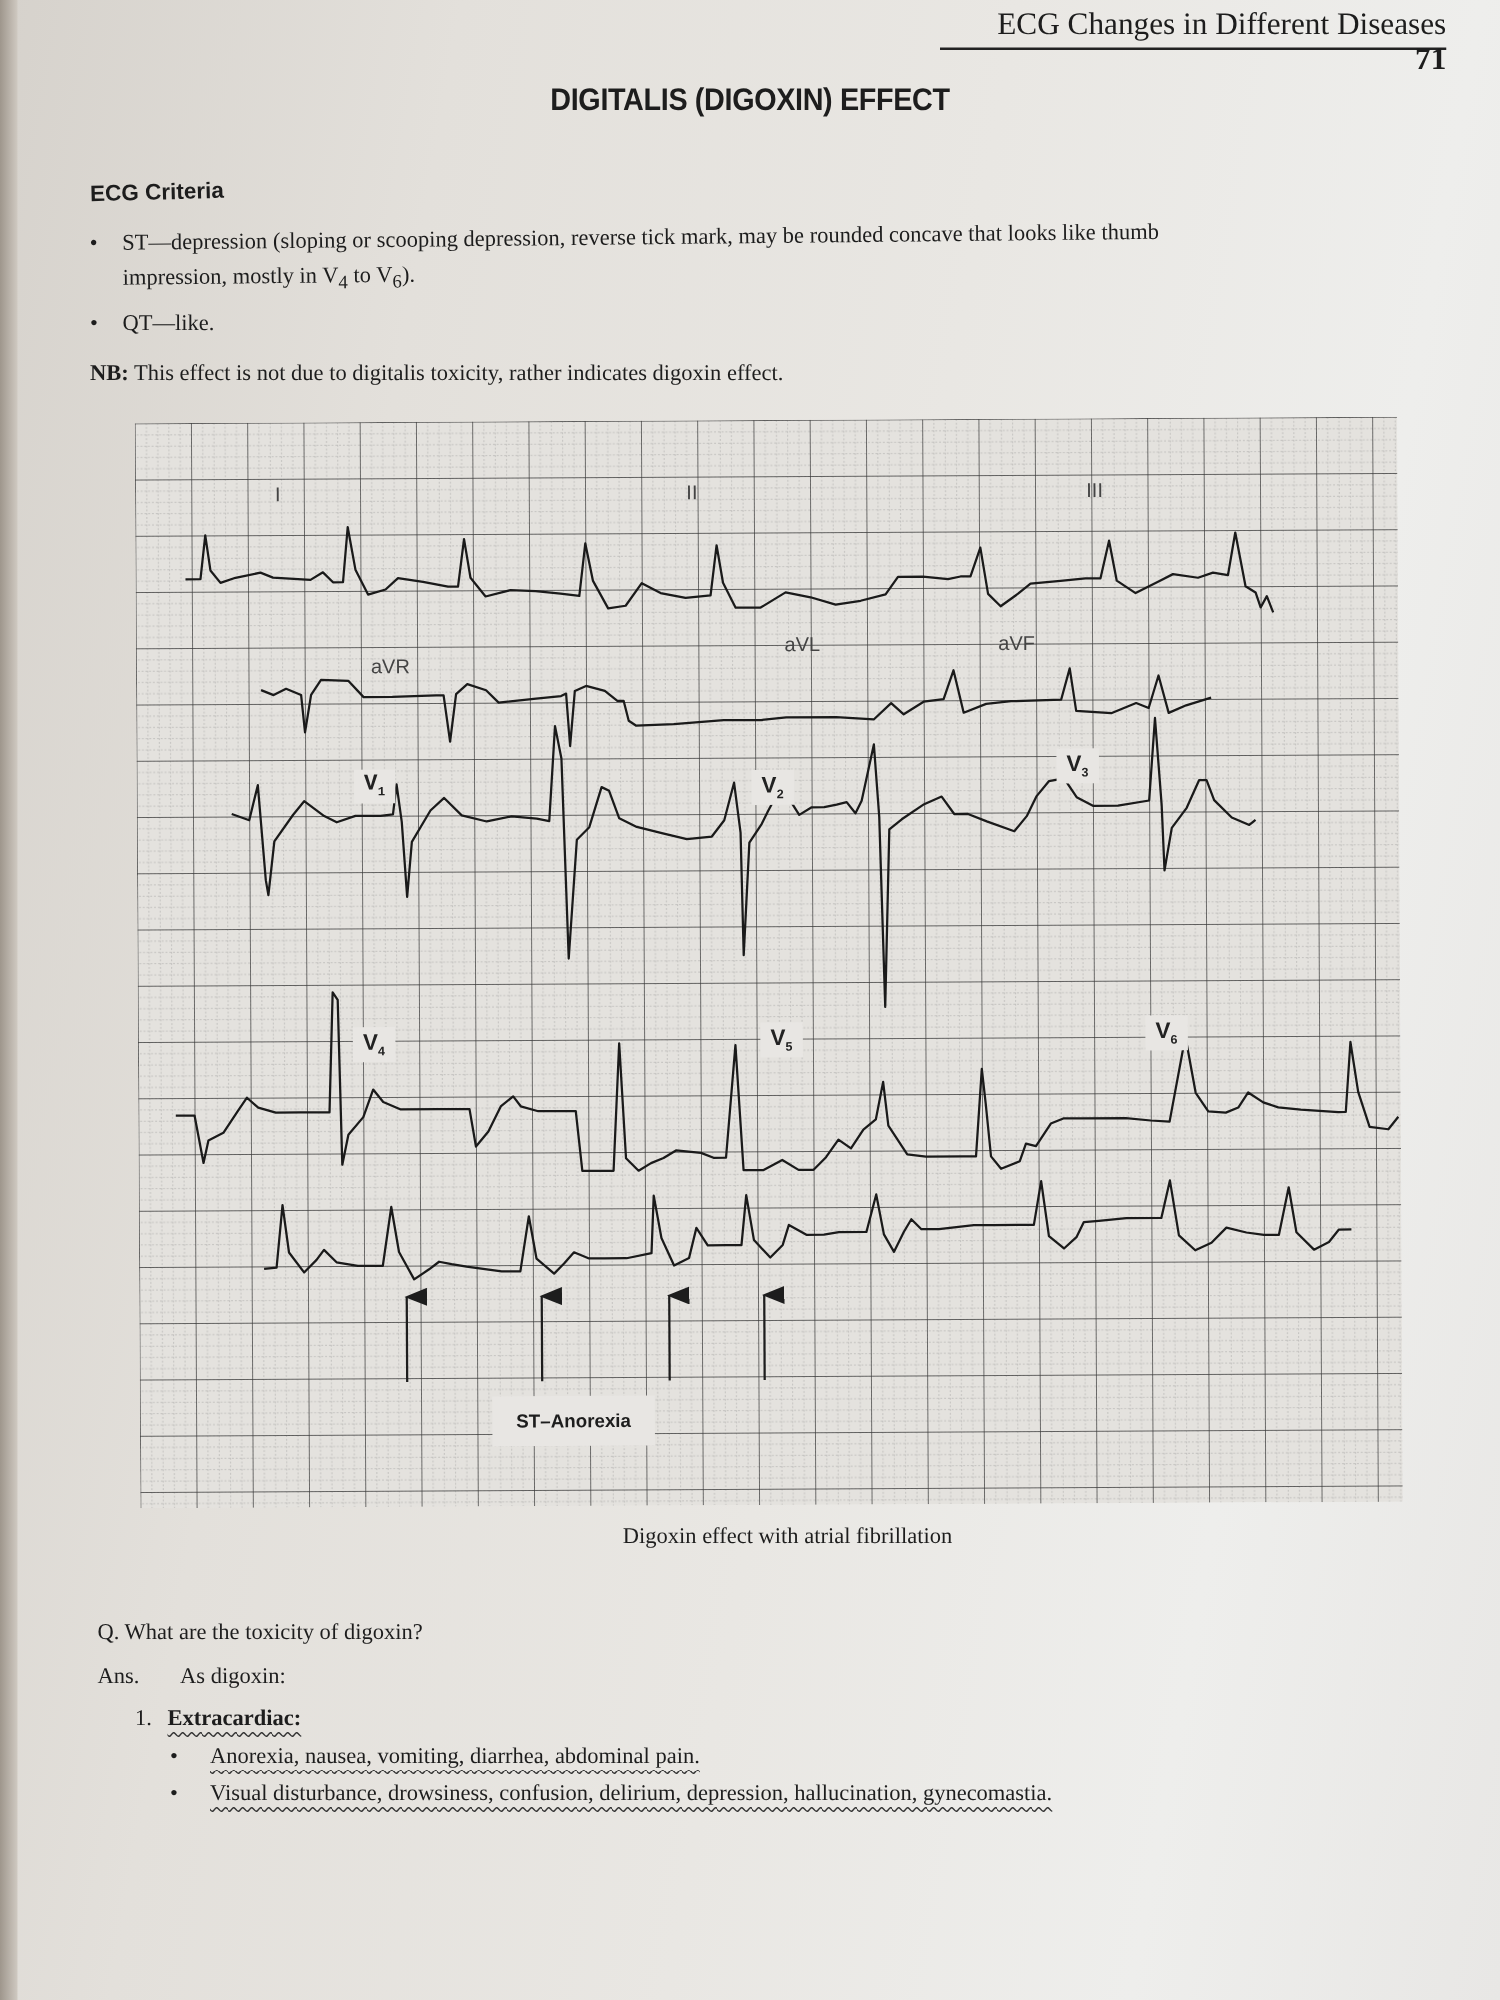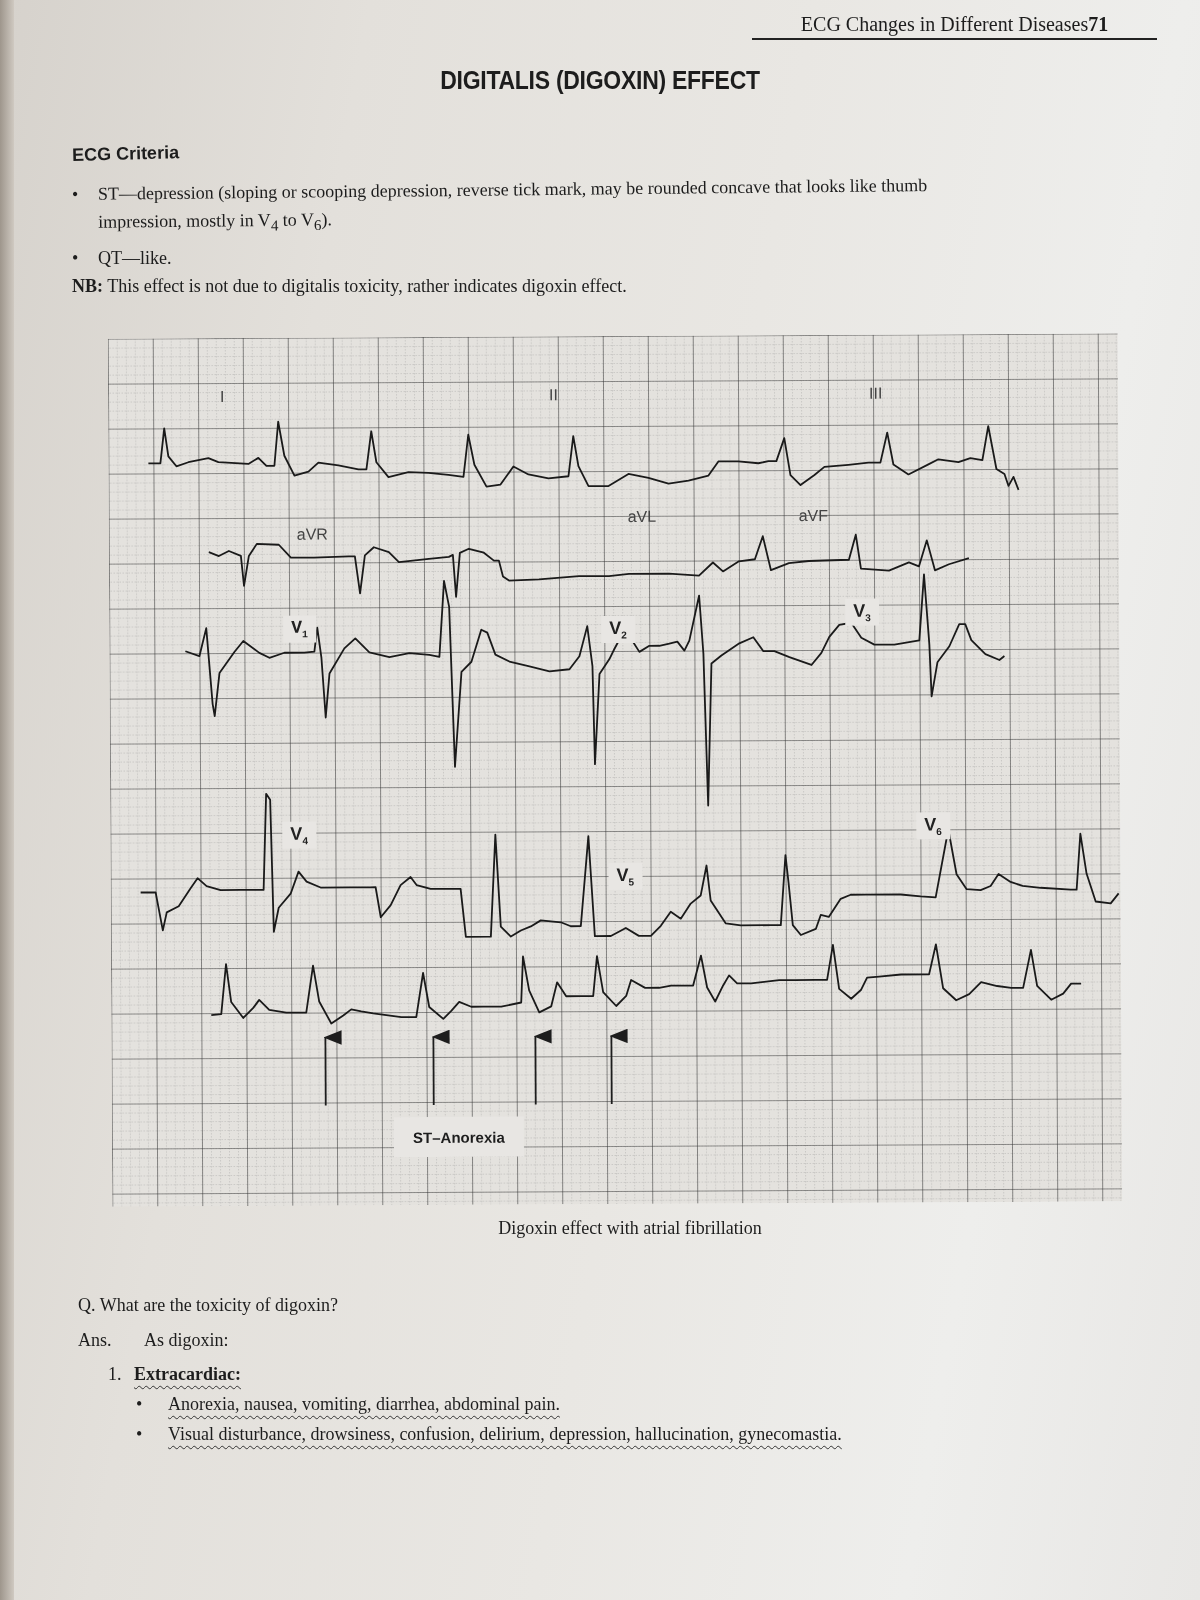--- a/index.html
+++ b/index.html
@@ -1,28 +1,28 @@
 <!DOCTYPE html>
 <html><head>
 <meta charset="utf-8">
 <style>
   html,body{margin:0;padding:0;}
   body{width:1200px;height:1600px;overflow:hidden;position:relative;
     background:linear-gradient(100deg,#d6d2cc 0%,#e3e0db 25%,#e9e7e3 55%,#eeeeec 80%,#e8e7e5 100%);
     font-family:"Liberation Serif",serif;color:#1d1d1d;}
   .spine{position:absolute;left:0;top:0;width:14px;height:1600px;background:linear-gradient(90deg,#9e968c,#cfc9c1);}
   .running-head{position:absolute;left:752px;top:6px;width:405px;height:34px;border-bottom:2px solid #222;
-    font-size:20px;display:flex;justify-content:center;align-items:flex-end;padding-bottom:2px;box-sizing:border-box;}
+    font-size:25px;display:flex;justify-content:flex-start;align-items:flex-end;padding-bottom:2px;box-sizing:border-box;flex-direction:column;}
   .running-head .pg{font-weight:bold;}
   .title{position:absolute;left:0;width:1200px;top:66px;text-align:center;font-family:"Liberation Sans",sans-serif;
     font-weight:bold;font-size:25px;letter-spacing:-0.3px;transform:scaleX(0.92);}
   .h2{position:absolute;left:72px;top:145px;font-family:"Liberation Sans",sans-serif;font-weight:bold;font-size:18px;transform:rotate(-1.5deg);transform-origin:left;}
   .crit{position:absolute;left:72px;font-size:18px;line-height:28px;}
   .bul{display:inline-block;width:26px;}
-  .nb{position:absolute;left:72px;top:276px;font-size:18px;}
+  .nb{position:absolute;left:72px;top:288px;font-size:18px;}
   .nb b{font-weight:bold;}
   .ecg{position:absolute;left:110px;top:336px;width:1010px;height:868px;transform:rotate(-0.3deg);}
   .ecg svg{position:absolute;left:0;top:0;}
   .lead{position:absolute;font-family:"Liberation Sans",sans-serif;font-size:16px;color:#444;}
   .lead.box{background:#e8e6e3;padding:2px 8px;font-weight:bold;color:#222;font-size:18px;}
   .lead sub{font-size:10px;}
   .stlabel{position:absolute;left:282px;top:780px;width:130px;height:40px;background:#e8e6e3;
     font-family:"Liberation Sans",sans-serif;font-weight:bold;font-size:15px;display:flex;align-items:center;justify-content:center;}
   .caption{position:absolute;left:0;width:1260px;top:1218px;text-align:center;font-size:18px;}
   .q{position:absolute;left:78px;top:1295px;font-size:18px;}
@@ -99,21 +99,21 @@
   <span class="lead" style="left:441px;top:50px;">II</span>
   <span class="lead" style="left:761px;top:50px;">III</span>
   <span class="lead" style="left:188px;top:172px;margin-top:16px;">aVR</span>
   <span class="lead" style="left:519px;top:172px;">aVL</span>
   <span class="lead" style="left:690px;top:172px;">aVF</span>
 
   <span class="lead box" style="left:174px;top:278px;font-family:Liberation Mono, monospace;"><span>V</span><sub>1</sub></span>
   <span class="lead box" style="left:492px;top:280px;"><span>V</span><sub>2</sub></span>
   <span class="lead box" style="left:736px;top:264px;"><span>V</span><sub>3</sub></span>
   <span class="lead box" style="left:172px;top:484px;"><span>V</span><sub>4</sub></span>
-  <span class="lead box" style="left:498px;top:482px;margin-top:45px;"><span>V</span><sub>5</sub></span>
+  <span class="lead box" style="left:498px;top:482px;"><span>V</span><sub>5</sub></span>
   <span class="lead box" style="left:806px;top:478px;"><span>V</span><sub>6</sub></span>
 
   <div class="stlabel">ST–Anorexia</div>
 </div>
 
 <div class="caption">Digoxin effect with atrial fibrillation</div>
 
 <div class="q">Q. What are the toxicity of digoxin?</div>
 <div class="ans">
   <span class="lbl">Ans.</span><span>As digoxin:</span>

